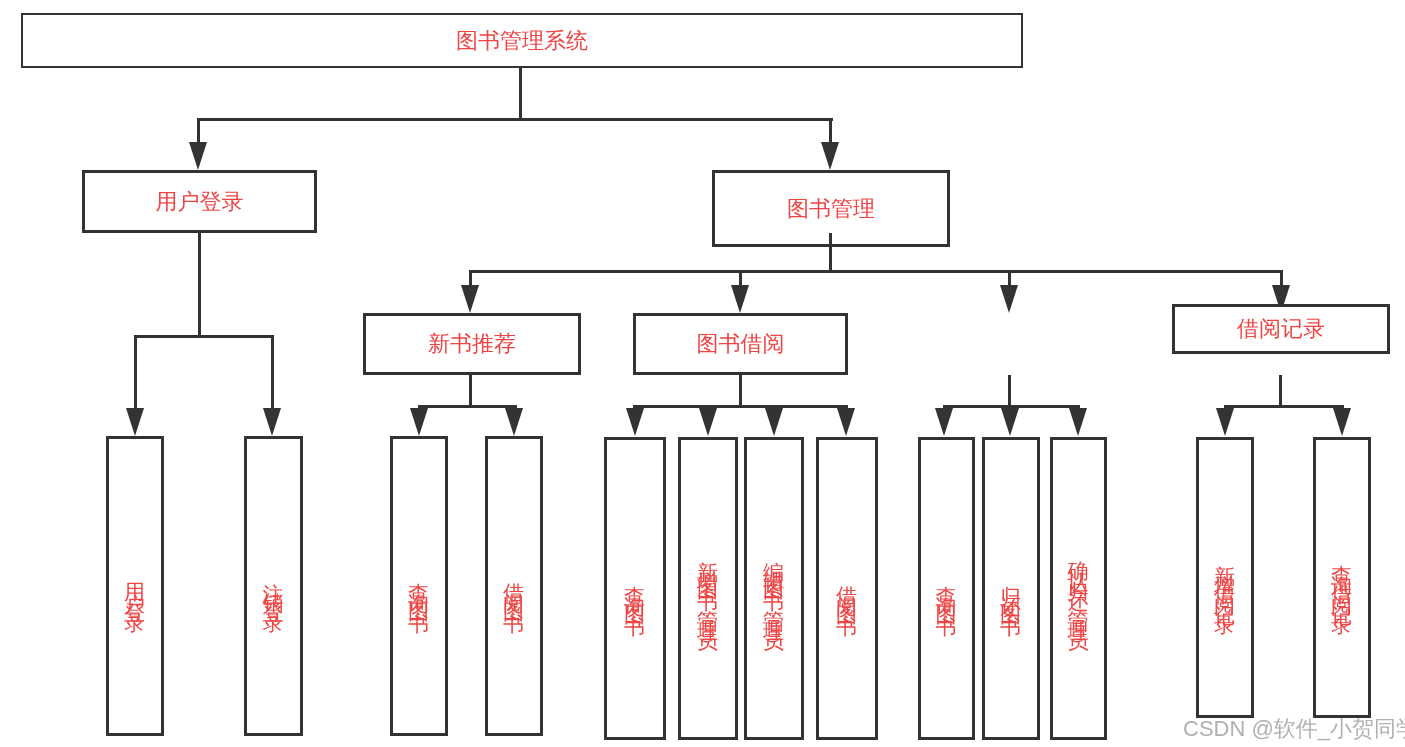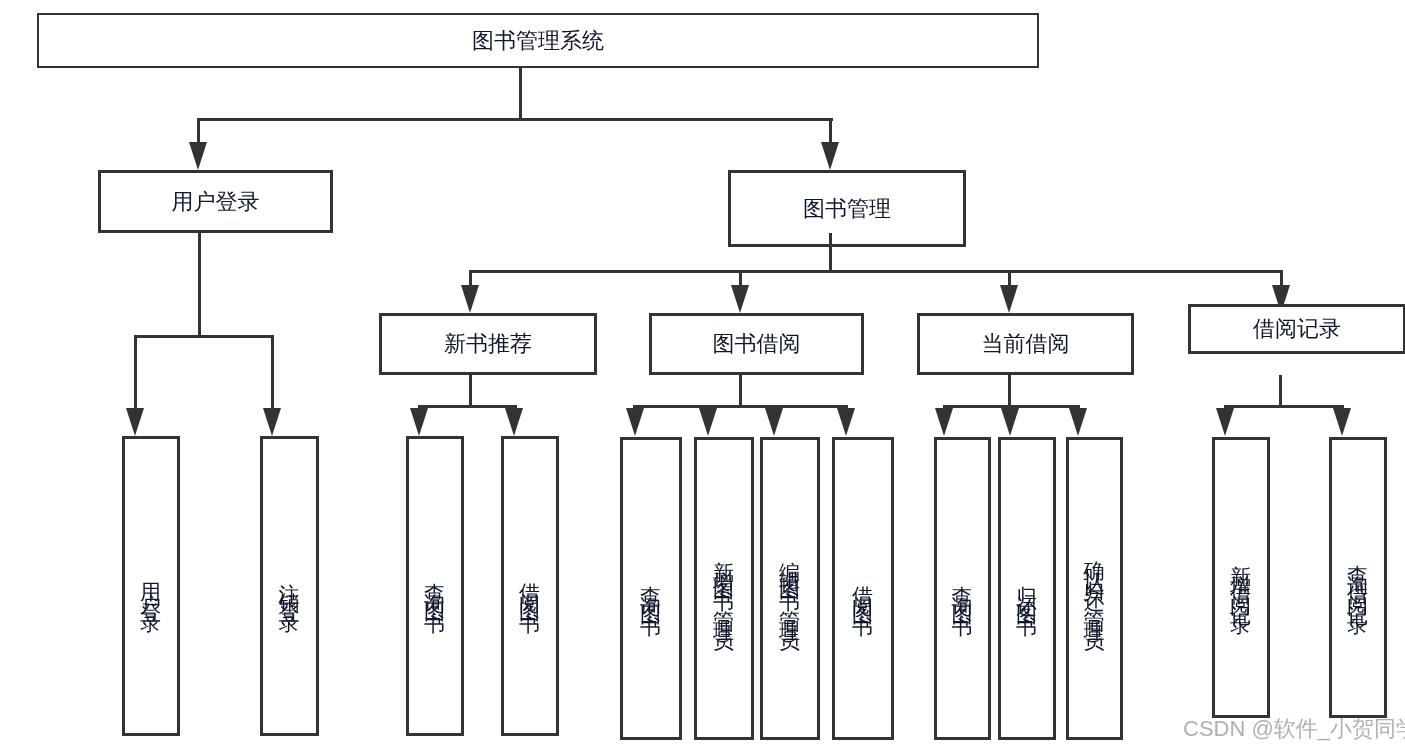--- a/index.html
+++ b/index.html
@@ -3,21 +3,21 @@
 <meta charset="utf-8">
 <style>
   html,body{margin:0;padding:0;background:#ffffff;}
   #canvas{
     position:relative;width:1405px;height:747px;background:#ffffff;overflow:hidden;
     font-family:"Liberation Sans","DejaVu Sans",sans-serif;color:#3a3a3a;
   }
   .box{
     position:absolute;box-sizing:border-box;border:3px solid #333333;background:#ffffff;
     display:flex;align-items:center;justify-content:center;
-    font-size:22px;color:#0f172a;text-align:center;margin-left:16px;
+    font-size:22px;color:#ef4444;text-align:center;
   }
   .root{border-width:2px;}
   .vbox span{
     writing-mode:vertical-rl;text-orientation:mixed;
     font-size:21px;letter-spacing:10px;line-height:1;white-space:nowrap;
   }
   .vline{position:absolute;width:3px;background:#333333;}
   .hline{position:absolute;height:3px;background:#333333;}
   .arrow{
     position:absolute;width:0;height:0;
@@ -68,23 +68,20 @@
   <div class="vline" style="left:1008px;top:272px;height:13px"></div>
   <div class="arrow" style="left:1000px;top:285px"></div>
   <div class="vline" style="left:1280px;top:272px;height:13px"></div>
   <div class="arrow" style="left:1272px;top:285px"></div>
 
   <div class="box" style="left:363px;top:313px;width:218px;height:62px">
     <span>新书推荐</span>
   </div>
   <div class="box" style="left:633px;top:313px;width:215px;height:62px">
     <span>图书借阅</span>
-  </div>
-  <div class="box" style="left:901px;top:313px;width:217px;height:62px">
-    <span>当前借阅</span>
   </div>
   <div class="box" style="left:1172px;top:304px;width:218px;height:50px">
     <span>借阅记录</span>
   </div>
 
   <div class="vline" style="left:469px;top:375px;height:30px"></div>
   <div class="hline" style="left:418px;top:405px;width:99px"></div>
   <div class="arrow" style="left:410px;top:408px"></div>
   <div class="arrow" style="left:505px;top:408px"></div>
 

